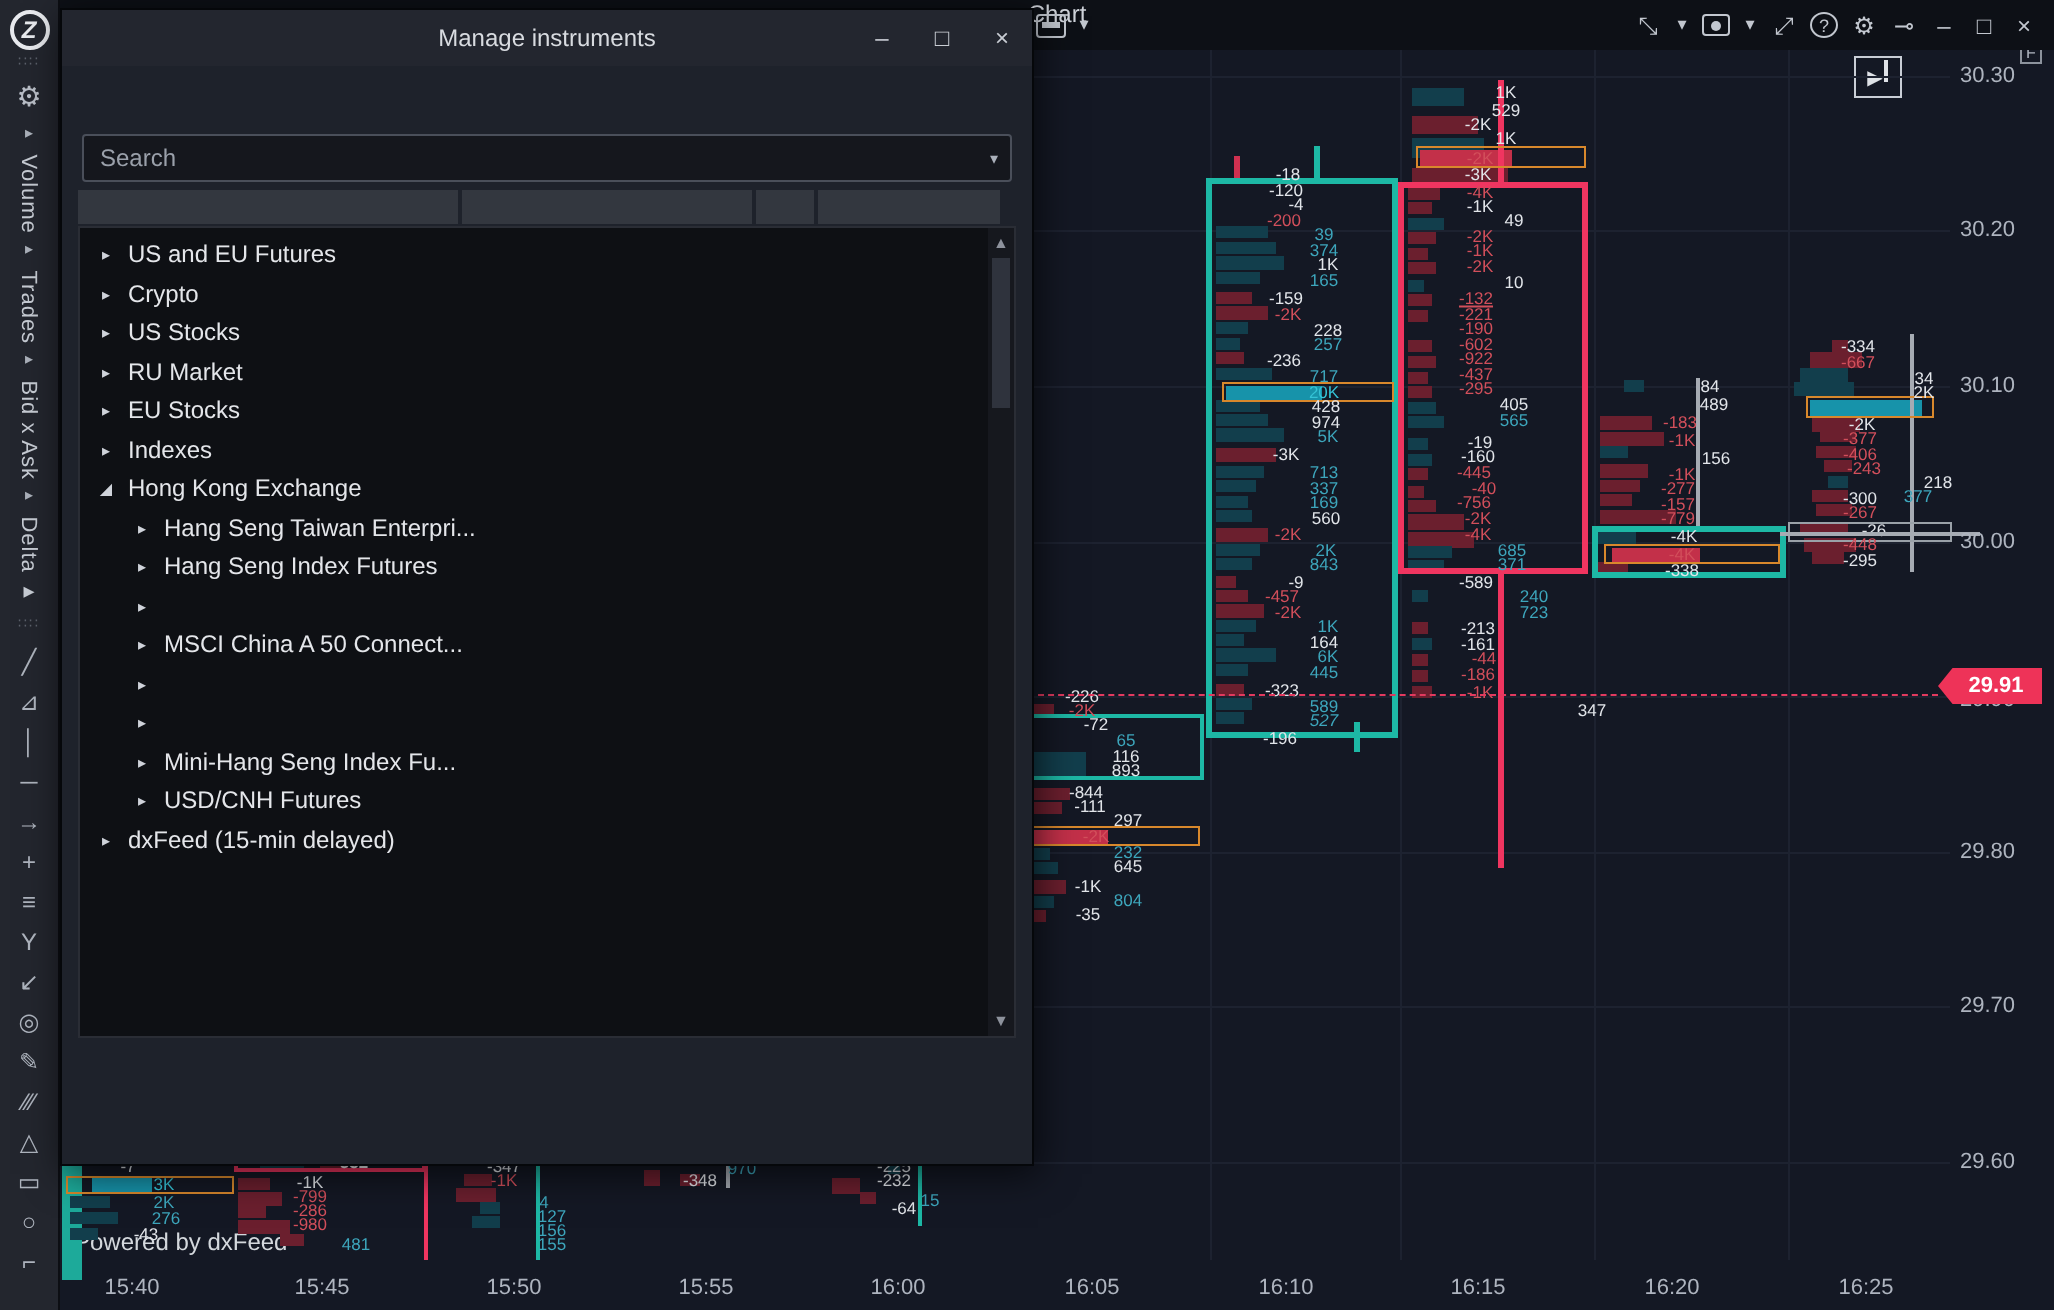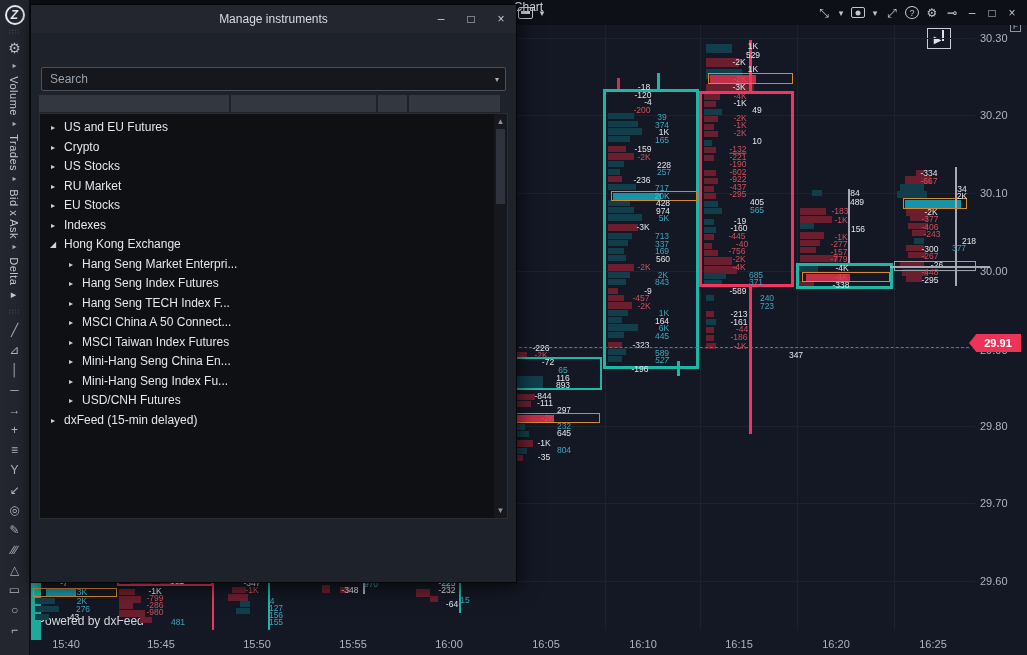--- a/index.html
+++ b/index.html
@@ -522,41 +522,38 @@
           <div class="tree-row" style="padding-left: 8px;">
             <span class="tree-arr">▸</span>
             <span>Indexes</span>
           </div>
           <div class="tree-row" style="padding-left: 8px;">
             <span class="tree-arr">◢</span>
             <span>Hong Kong Exchange</span>
           </div>
           <div class="tree-row" style="padding-left: 26px;">
             <span class="tree-arr">▸</span>
-            <span>Hang Seng Market Enterpri...</span>
+            <span>Hang Seng Taiwan Enterpri...</span>
           </div>
           <div class="tree-row" style="padding-left: 26px;">
             <span class="tree-arr">▸</span>
             <span>Hang Seng Index Futures</span>
           </div>
           <div class="tree-row" style="padding-left: 26px;">
             <span class="tree-arr">▸</span>
-            <span>Hang Seng TECH Index F...</span>
           </div>
           <div class="tree-row" style="padding-left: 26px;">
             <span class="tree-arr">▸</span>
             <span>MSCI China A 50 Connect...</span>
           </div>
           <div class="tree-row" style="padding-left: 26px;">
             <span class="tree-arr">▸</span>
-            <span>MSCI Taiwan Index Futures</span>
-          </div>
-          <div class="tree-row" style="padding-left: 26px;">
-            <span class="tree-arr">▸</span>
-            <span>Mini-Hang Seng China En...</span>
+          </div>
+          <div class="tree-row" style="padding-left: 26px;">
+            <span class="tree-arr">▸</span>
           </div>
           <div class="tree-row" style="padding-left: 26px;">
             <span class="tree-arr">▸</span>
             <span>Mini-Hang Seng Index Fu...</span>
           </div>
           <div class="tree-row" style="padding-left: 26px;">
             <span class="tree-arr">▸</span>
             <span>USD/CNH Futures</span>
           </div>
           <div class="tree-row" style="padding-left: 8px;">

